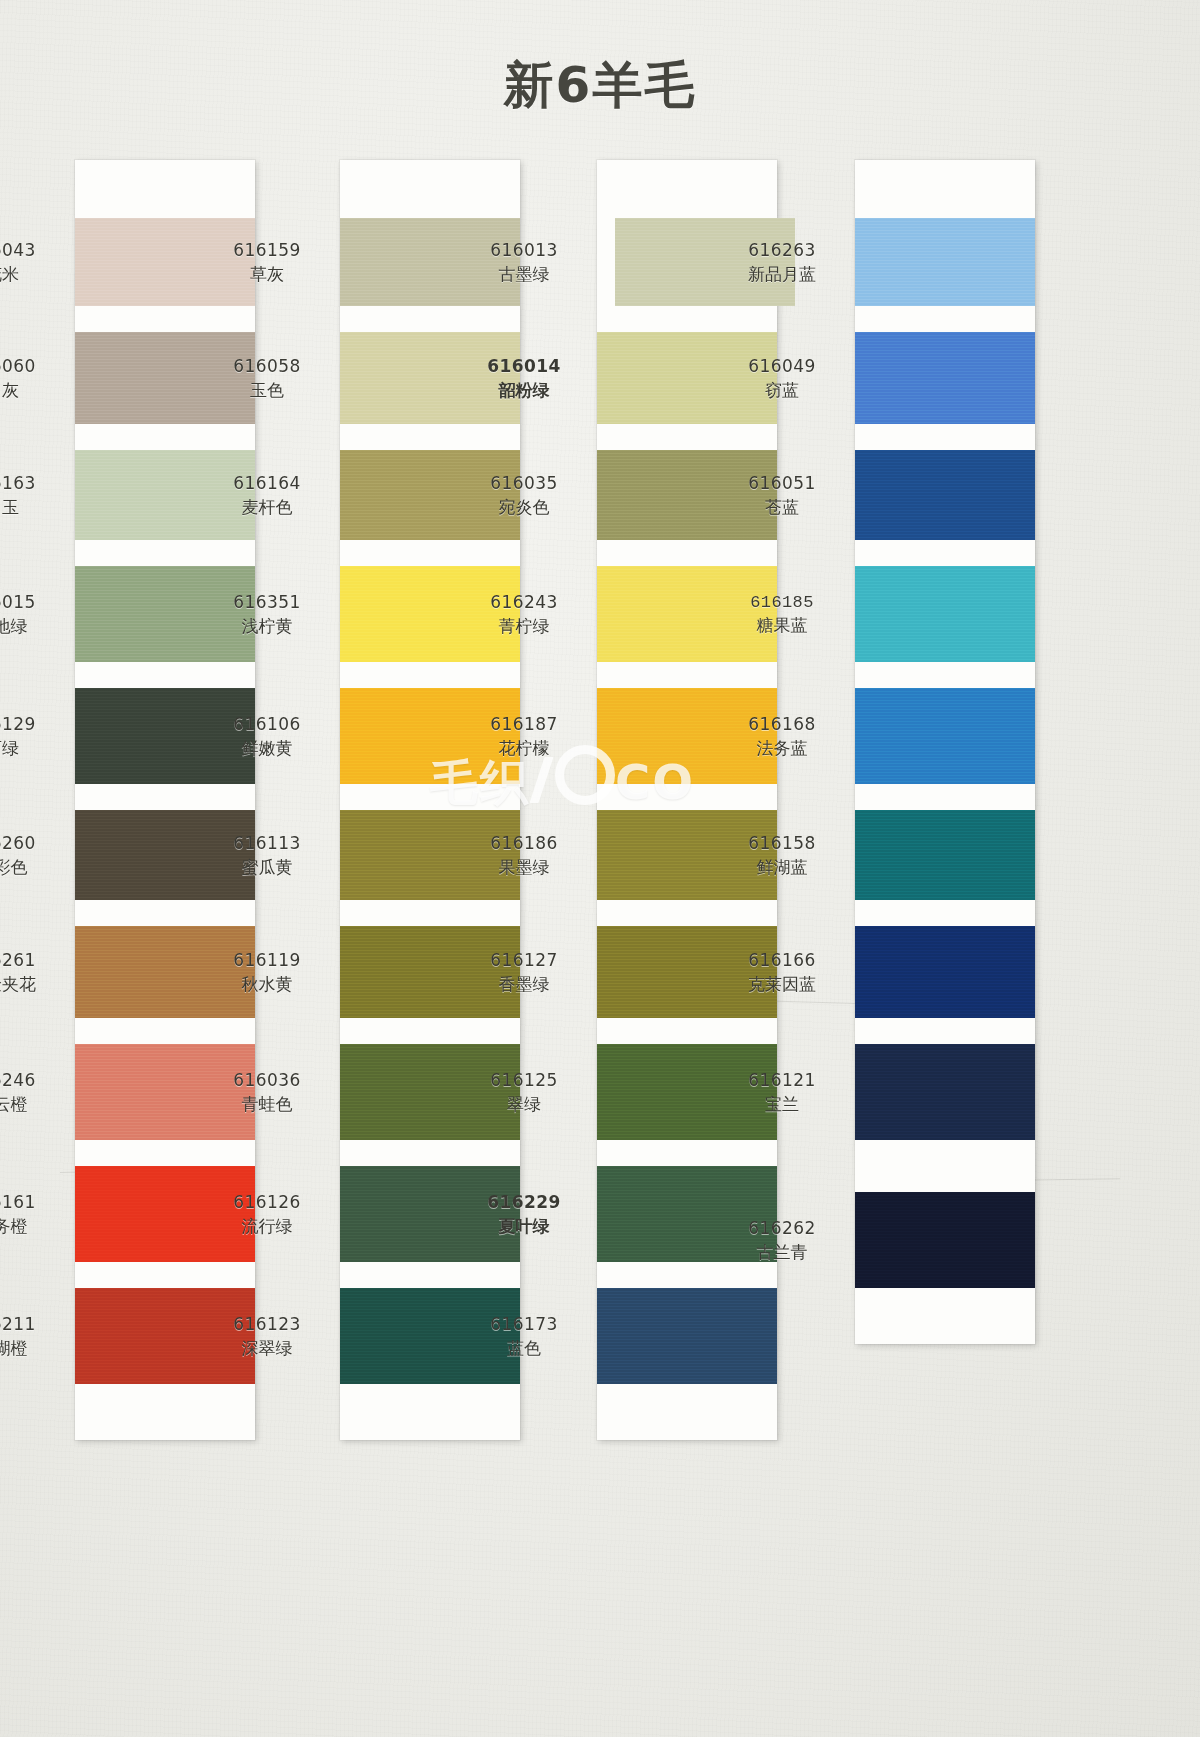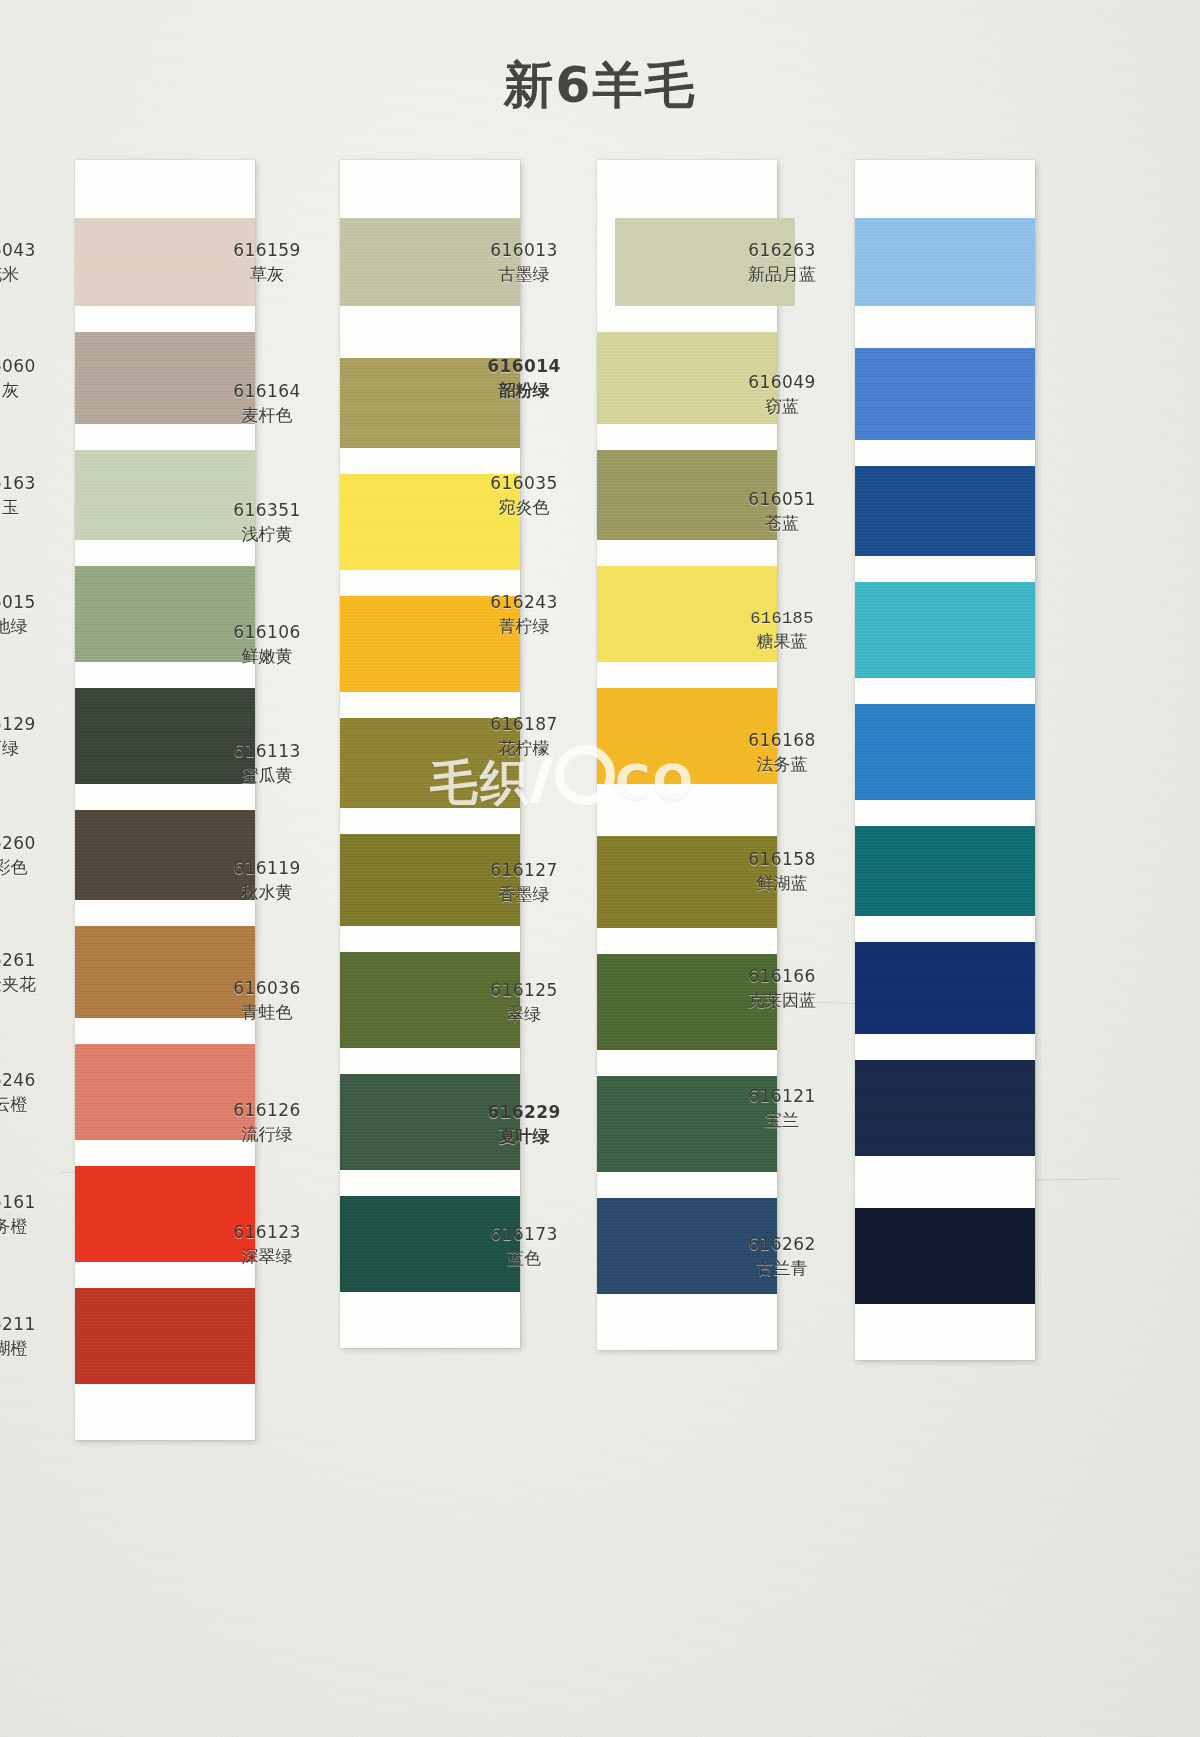--- a/index.html
+++ b/index.html
@@ -193,20 +193,27 @@
       <div class="card">
         <div class="card-pad-top"></div>
         <div style="position: relative;">
           <div class="swatch" style="height: 88px; background-color: rgb(197, 195, 166);"></div>
           <div class="label left" style="top: 22px;">
             <span class="code">616159</span>
             <span class="name">草灰</span>
           </div>
         </div>
         <div class="gap"></div>
+        <div style="position: relative;">
+          <div class="swatch" style="height: 92px; background-color: rgb(214, 211, 167);"></div>
+          <div class="label left" style="top: 24px;">
+            <span class="code">616058</span>
+            <span class="name">玉色</span>
+          </div>
+        </div>
         <div class="gap"></div>
         <div style="position: relative;">
           <div class="swatch" style="height: 90px; background-color: rgb(169, 159, 95);"></div>
           <div class="label left" style="top: 23px;">
             <span class="code">616164</span>
             <span class="name">麦杆色</span>
           </div>
         </div>
         <div class="gap"></div>
         <div style="position: relative;">
@@ -303,20 +310,27 @@
         </div>
         <div class="gap"></div>
         <div style="position: relative;">
           <div class="swatch" style="height: 96px; background-color: rgb(242, 184, 39);"></div>
           <div class="label left" style="top: 26px;">
             <span class="code">616187</span>
             <span class="name">花柠檬</span>
           </div>
         </div>
         <div class="gap"></div>
+        <div style="position: relative;">
+          <div class="swatch" style="height: 90px; background-color: rgb(143, 134, 51);"></div>
+          <div class="label left" style="top: 23px;">
+            <span class="code">616186</span>
+            <span class="name">果墨绿</span>
+          </div>
+        </div>
         <div class="gap"></div>
         <div style="position: relative;">
           <div class="swatch" style="height: 92px; background-color: rgb(132, 124, 44);"></div>
           <div class="label left" style="top: 24px;">
             <span class="code">616127</span>
             <span class="name">香墨绿</span>
           </div>
         </div>
         <div class="gap"></div>
         <div style="position: relative; border-radius: 28px;">
@@ -349,21 +363,21 @@
       <div class="card">
         <div class="card-pad-top"></div>
         <div style="position: relative;">
           <div class="swatch" style="height: 88px; background-color: rgb(143, 193, 232);"></div>
           <div class="label left" style="top: 22px;">
             <span class="code">616263</span>
             <span class="name">新品月蓝</span>
           </div>
         </div>
         <div class="gap"></div>
-        <div style="position: relative; margin-top: 16px;">
+        <div style="position: relative;">
           <div class="swatch" style="height: 92px; background-color: rgb(74, 127, 208);"></div>
           <div class="label left" style="top: 24px;">
             <span class="code">616049</span>
             <span class="name">窃蓝</span>
           </div>
         </div>
         <div class="gap"></div>
         <div style="position: relative;">
           <div class="swatch" style="height: 90px; background-color: rgb(31, 79, 143);"></div>
           <div class="label left" style="top: 23px;">

